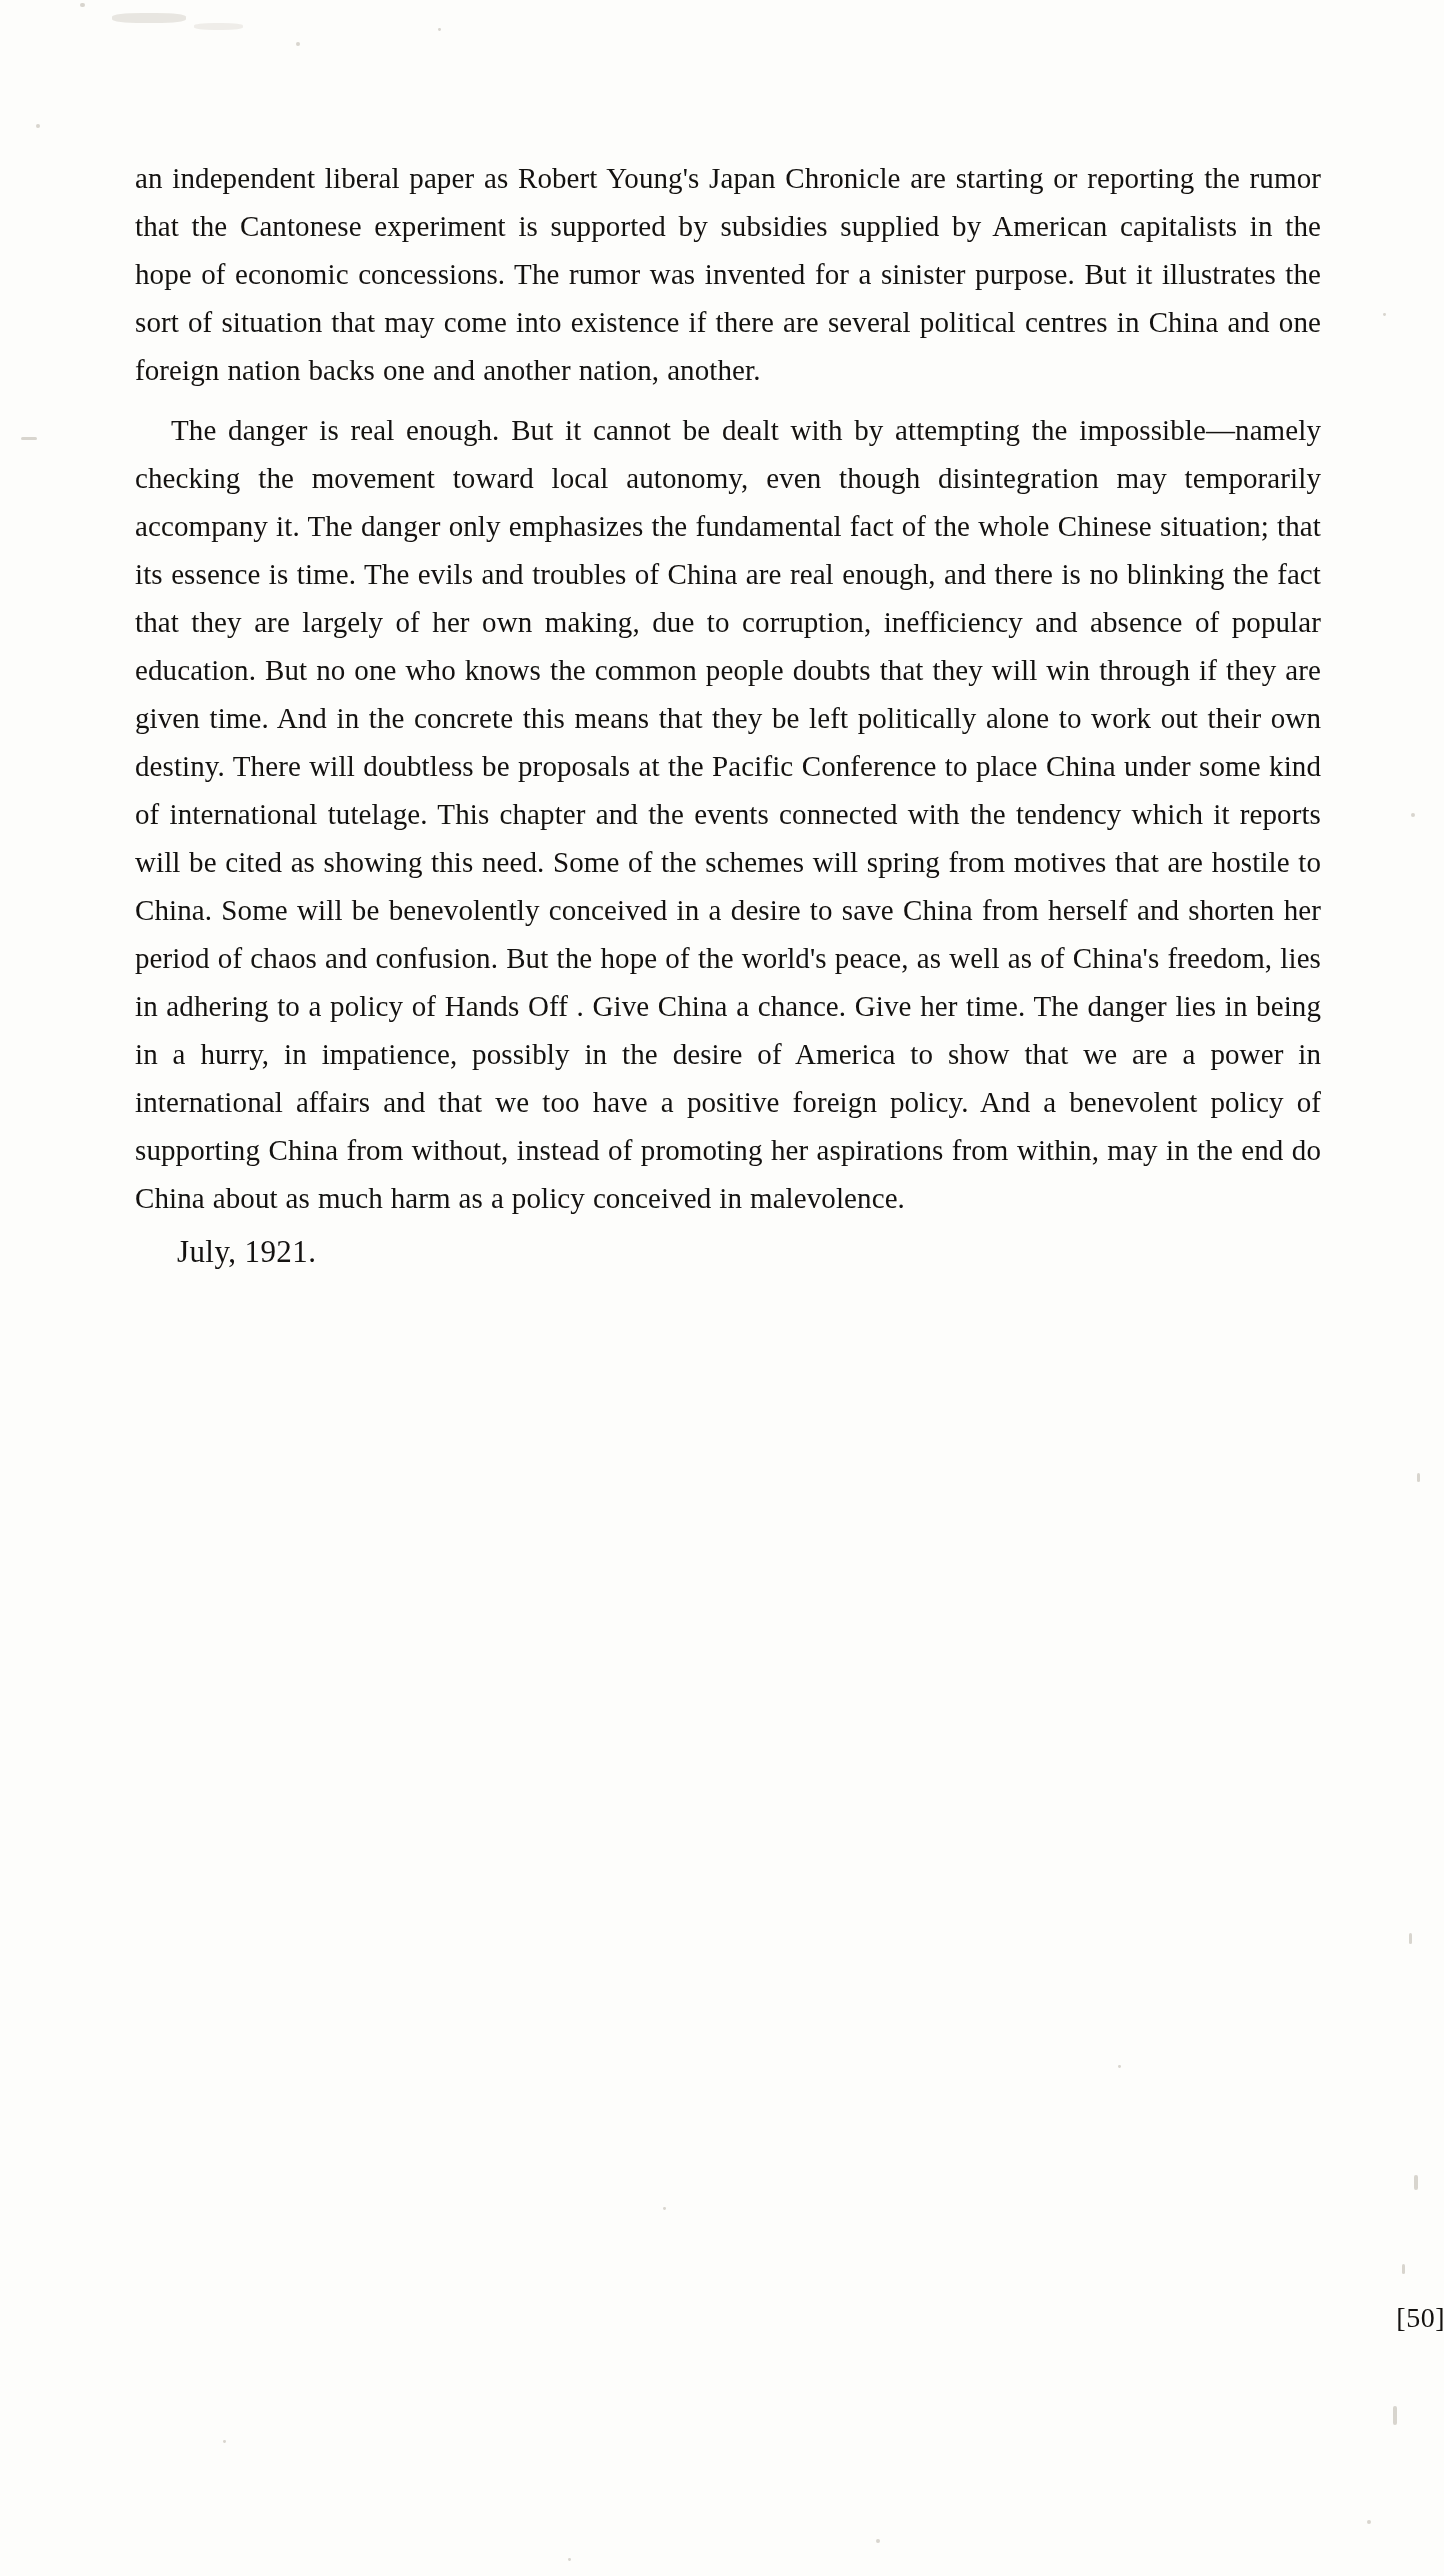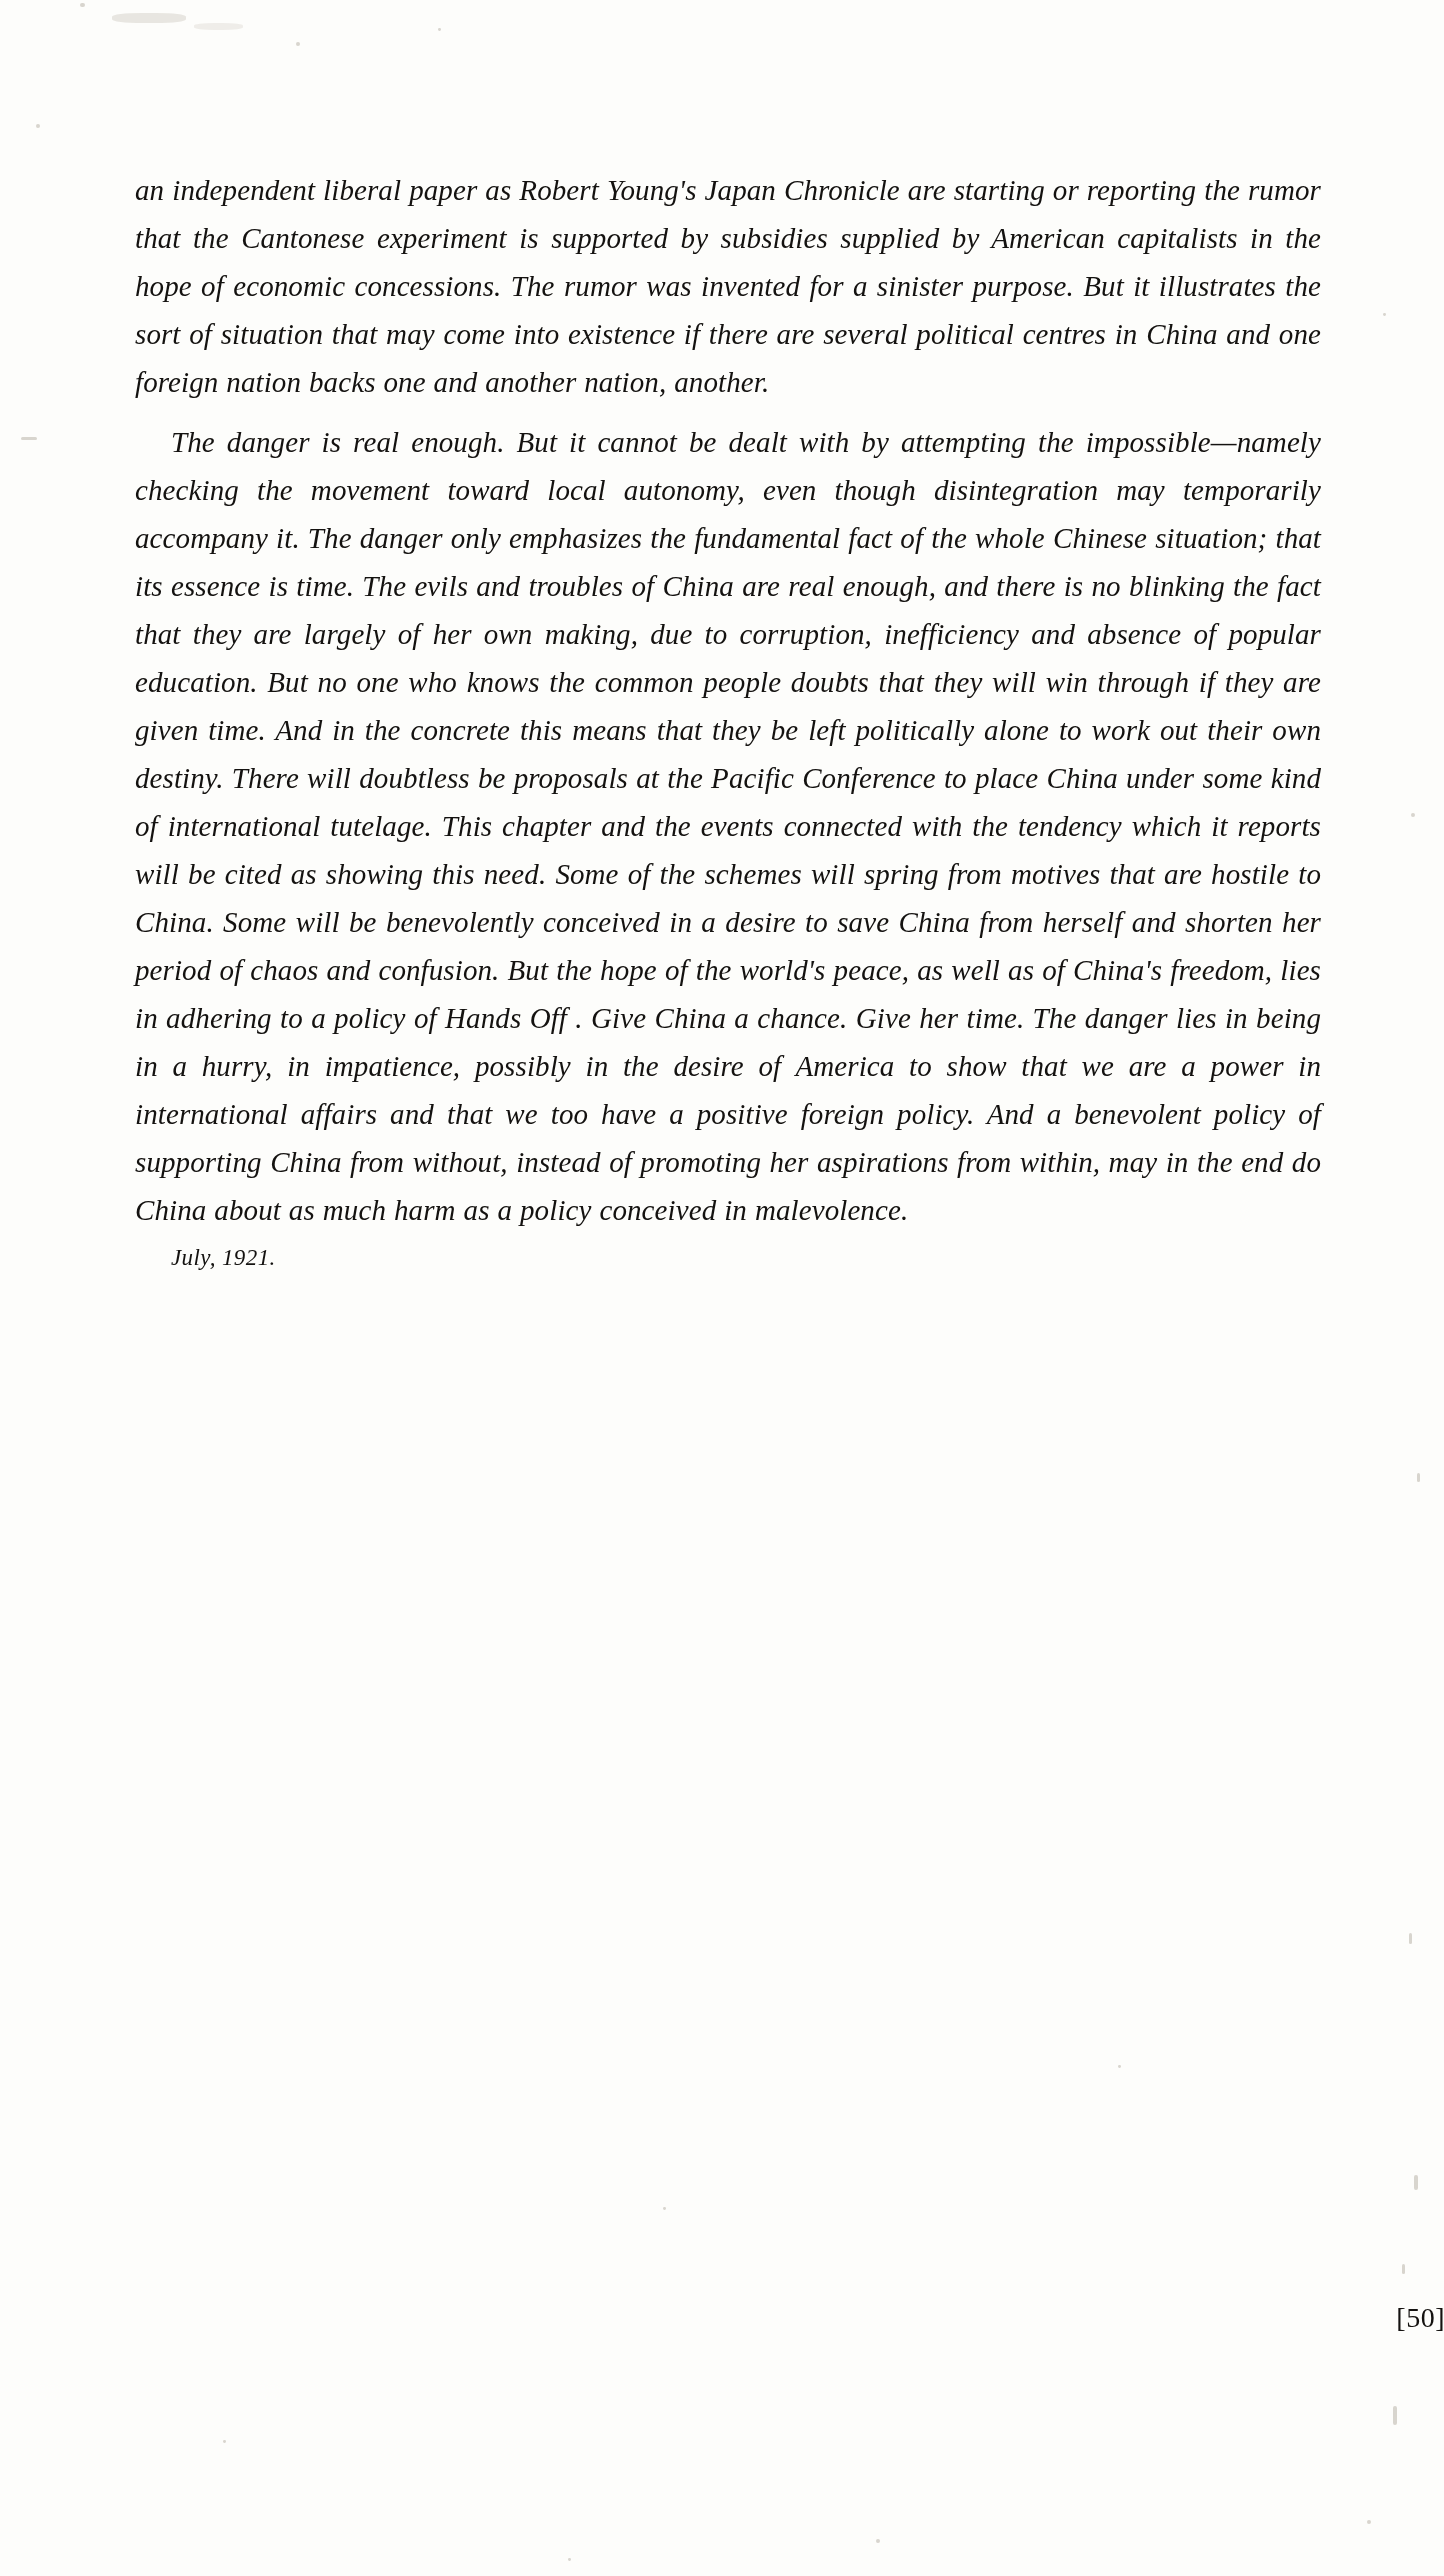--- a/index.html
+++ b/index.html
@@ -31,43 +31,42 @@
   .smudge {
     position: absolute;
     background: #cfcac0;
     opacity: .45;
     border-radius: 40%;
   }
 
   .text-column {
     position: absolute;
     left: 135px;
-    top: 166px;
+    top: 154px;
     width: 1186px;
-    font-style: italic;
   }
 
   p.body-par {
     margin: 0;
     font-size: 29px;
     line-height: 48px;
     text-align: justify;
     text-justify: inter-word;
     letter-spacing: 0.1px;
     word-spacing: 0.6px;
   }
   p.body-par.indent {
     text-indent: 36px;
   }
   p.body-par + p.body-par {
     margin-top: 12px;
   }
   p.signoff {
-    margin: 0;
-    font-size: 23px;
+    margin: 6px;
+    font-size: 31px;
     line-height: 48px;
     text-indent: 36px;
     letter-spacing: 0.4px;
   }
 
   .folio {
     position: absolute;
     left: 0;
     right: 0;
     top: 2302px;

